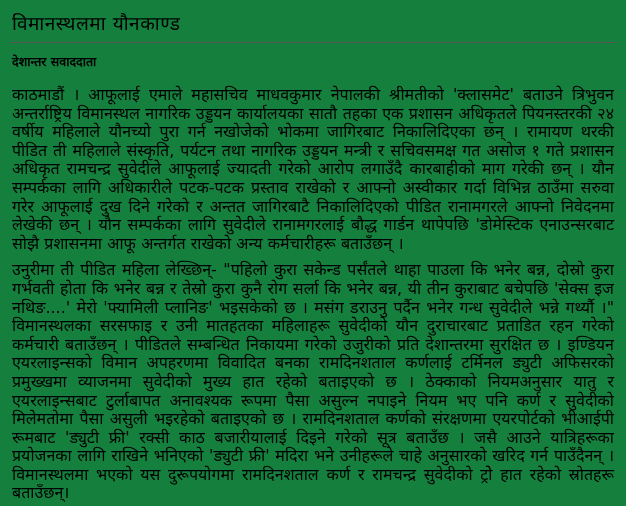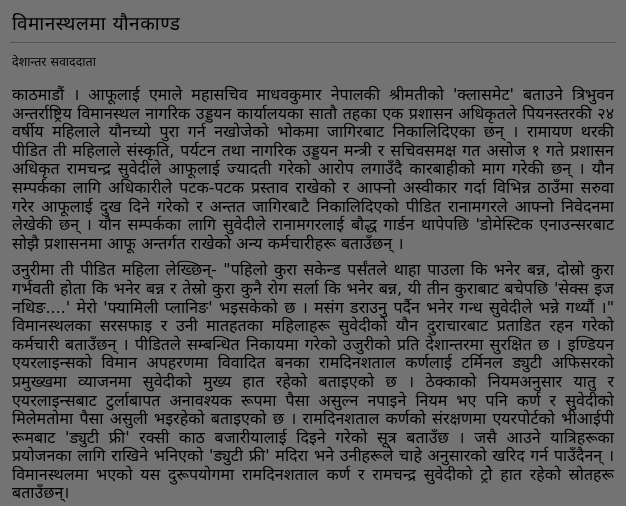--- a/index.html
+++ b/index.html
@@ -13,41 +13,41 @@
     font-family: "Liberation Serif", "DejaVu Serif", serif;
     color: #000000;
     overflow: hidden;
   }
   .page {
     position: relative;
     width: 626px;
     height: 506px;
     box-sizing: border-box;
     padding: 8px 10px 0 10px;
-    background: #737373;
+    background: #15803d;
   }
   .headline {
     font-family: "DejaVu Sans", "Liberation Sans", sans-serif;
     font-size: 19px;
     font-weight: normal;
     letter-spacing: 0.5px;
     line-height: 26px;
     margin: 2px 0 0 2px;
     color: #000000;
   }
   .rule {
     border: 0;
     border-top: 1px solid #555555;
     margin: 6px 0 0 0;
     width: 100%;
   }
   .byline {
     font-family: "DejaVu Sans", "Liberation Sans", sans-serif;
     font-size: 12.5px;
-    font-weight: normal;
+    font-weight: bold;
     margin: 10px 0 16px 2px;
     color: #000000;
   }
   .body-copy {
     font-family: "DejaVu Sans", "Liberation Sans", sans-serif;
     font-size: 16px;
     line-height: 18.6px;
     text-align: justify;
     margin: 14px 2px 0 2px;
     color: #000000;

